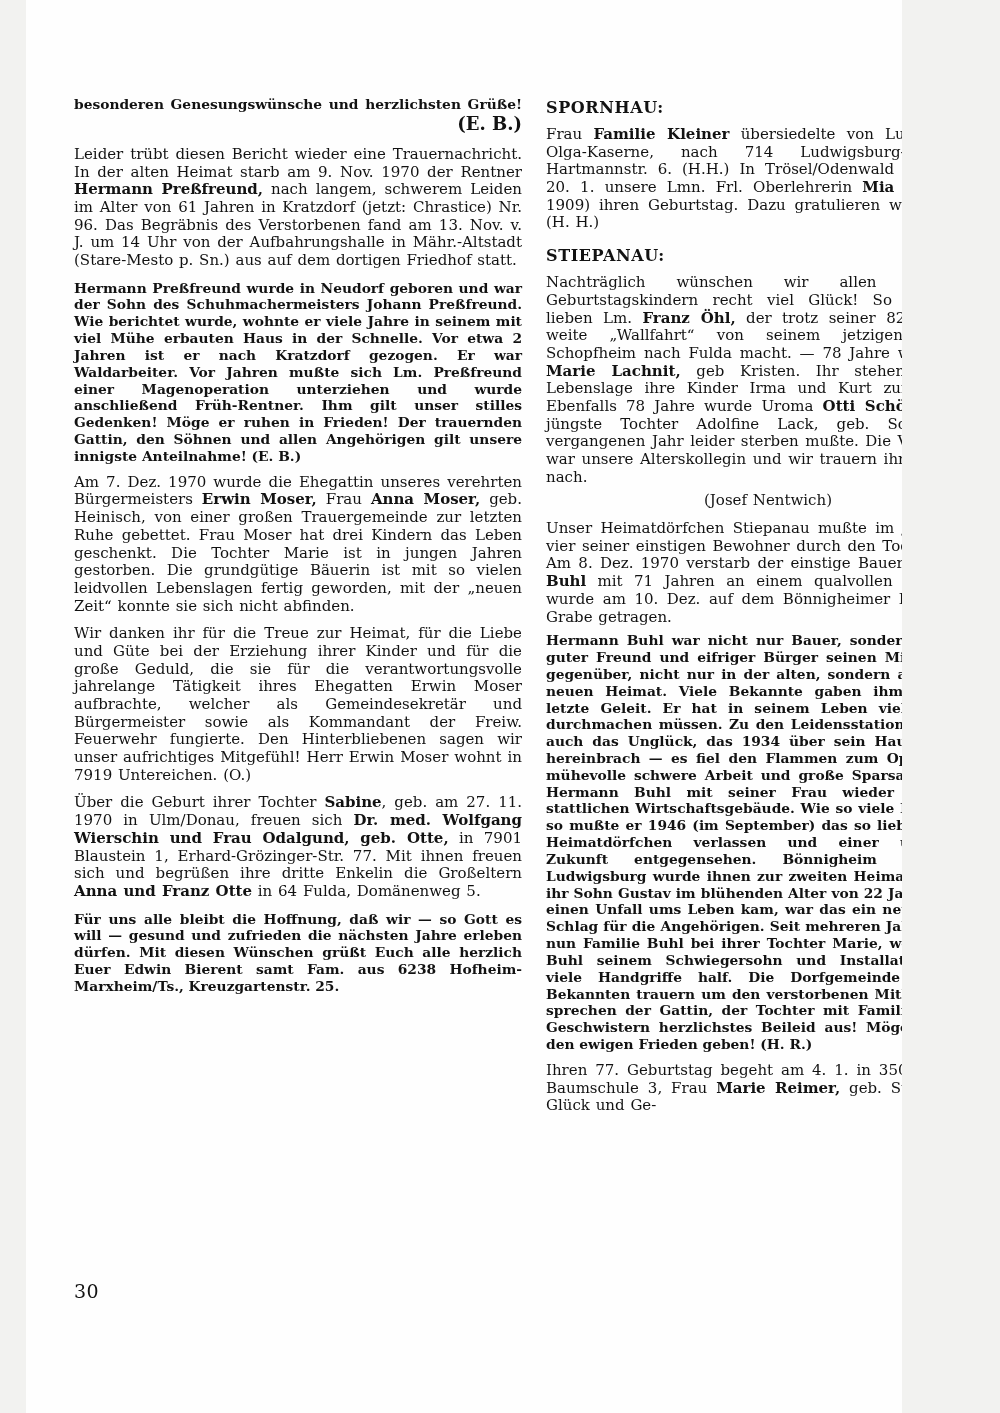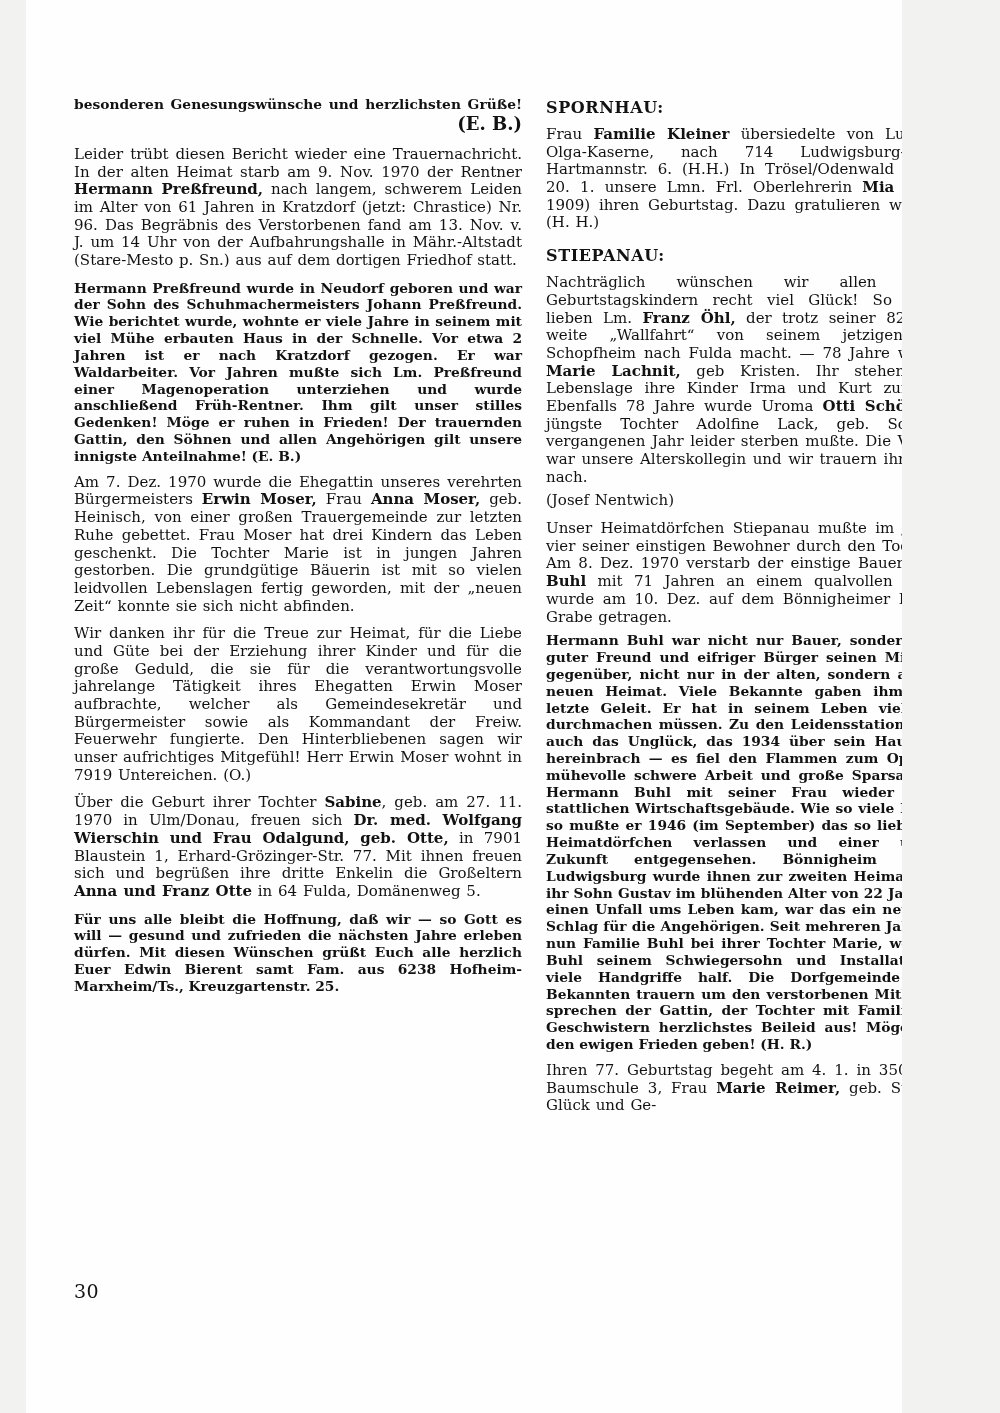--- a/index.html
+++ b/index.html
@@ -38,21 +38,21 @@
   .para-small {
     font-size: 13.8px;
     font-weight: bold;
     line-height: 1.22;
     text-align: justify;
     margin: 0 0 9px 0;
     hyphens: auto;
   }
   .justify-all { text-align-last: justify; margin-bottom: 0; }
   .sig-right {
-    text-align: left;
+    text-align: center;
     margin: 0 0 10px 0;
   }
   .sig-right-small {
     text-align: right;
     margin: 0 0 12px 0;
     font-size: 18px;
     font-weight: bold;
   }
   .section-header {
     font-size: 16px;

